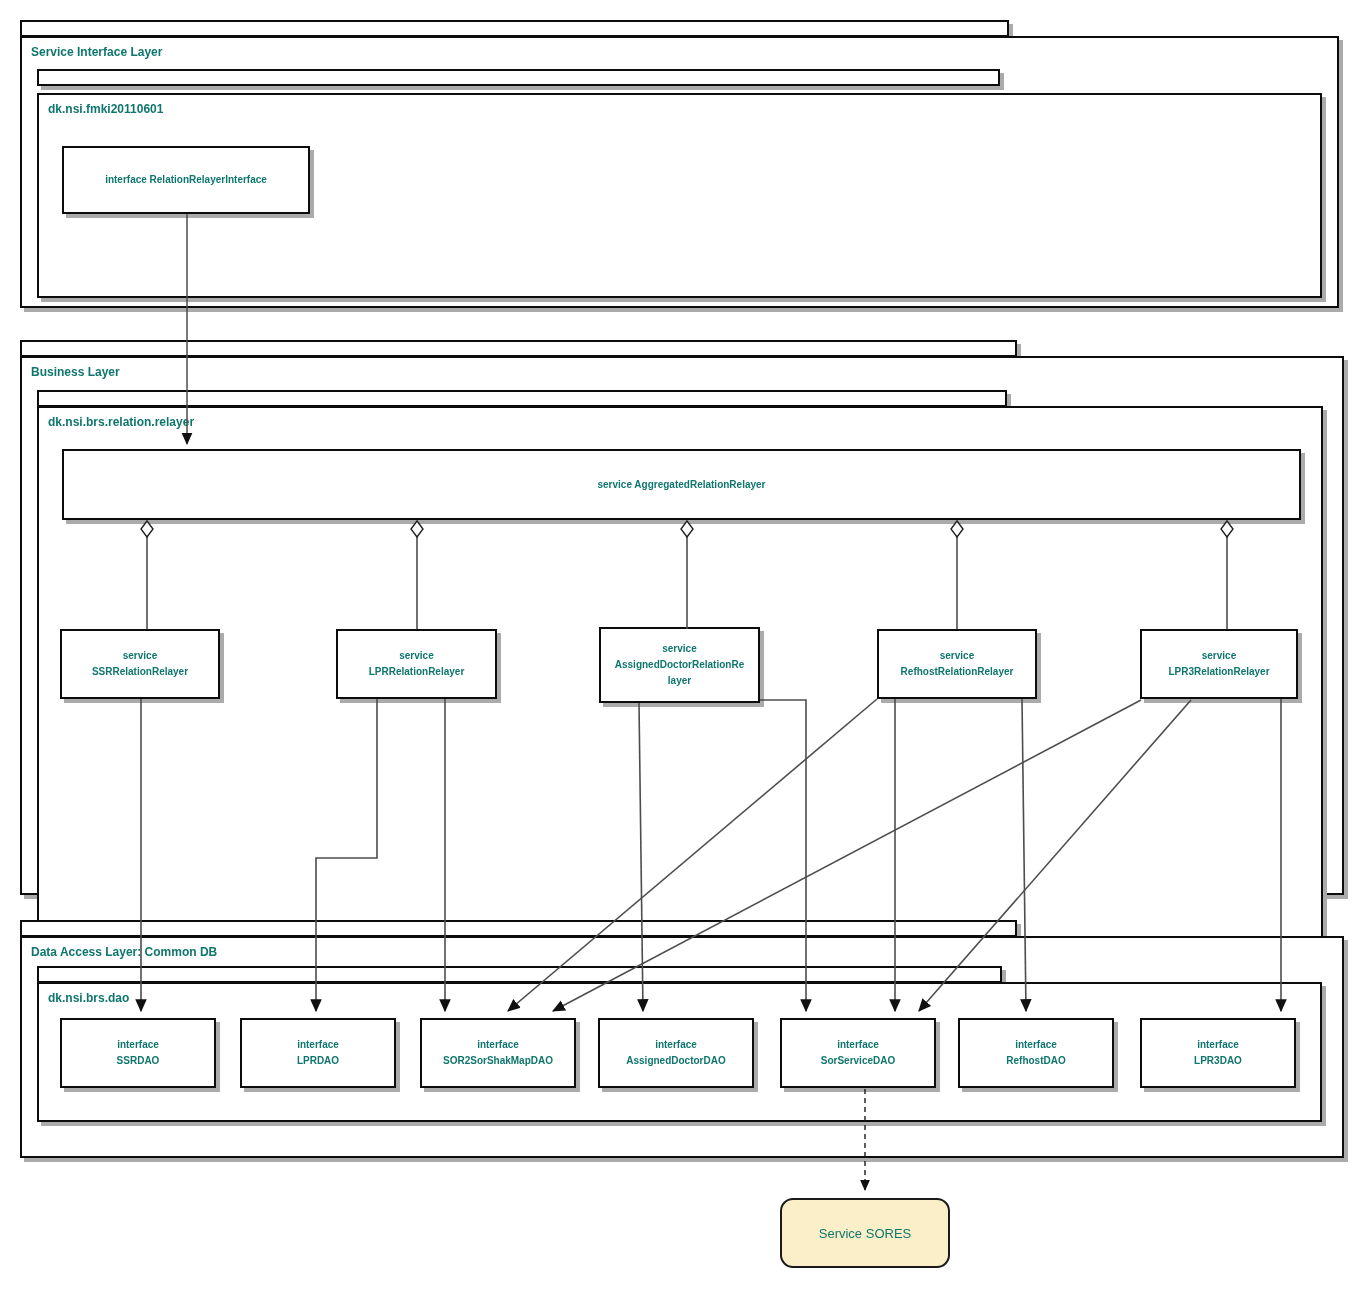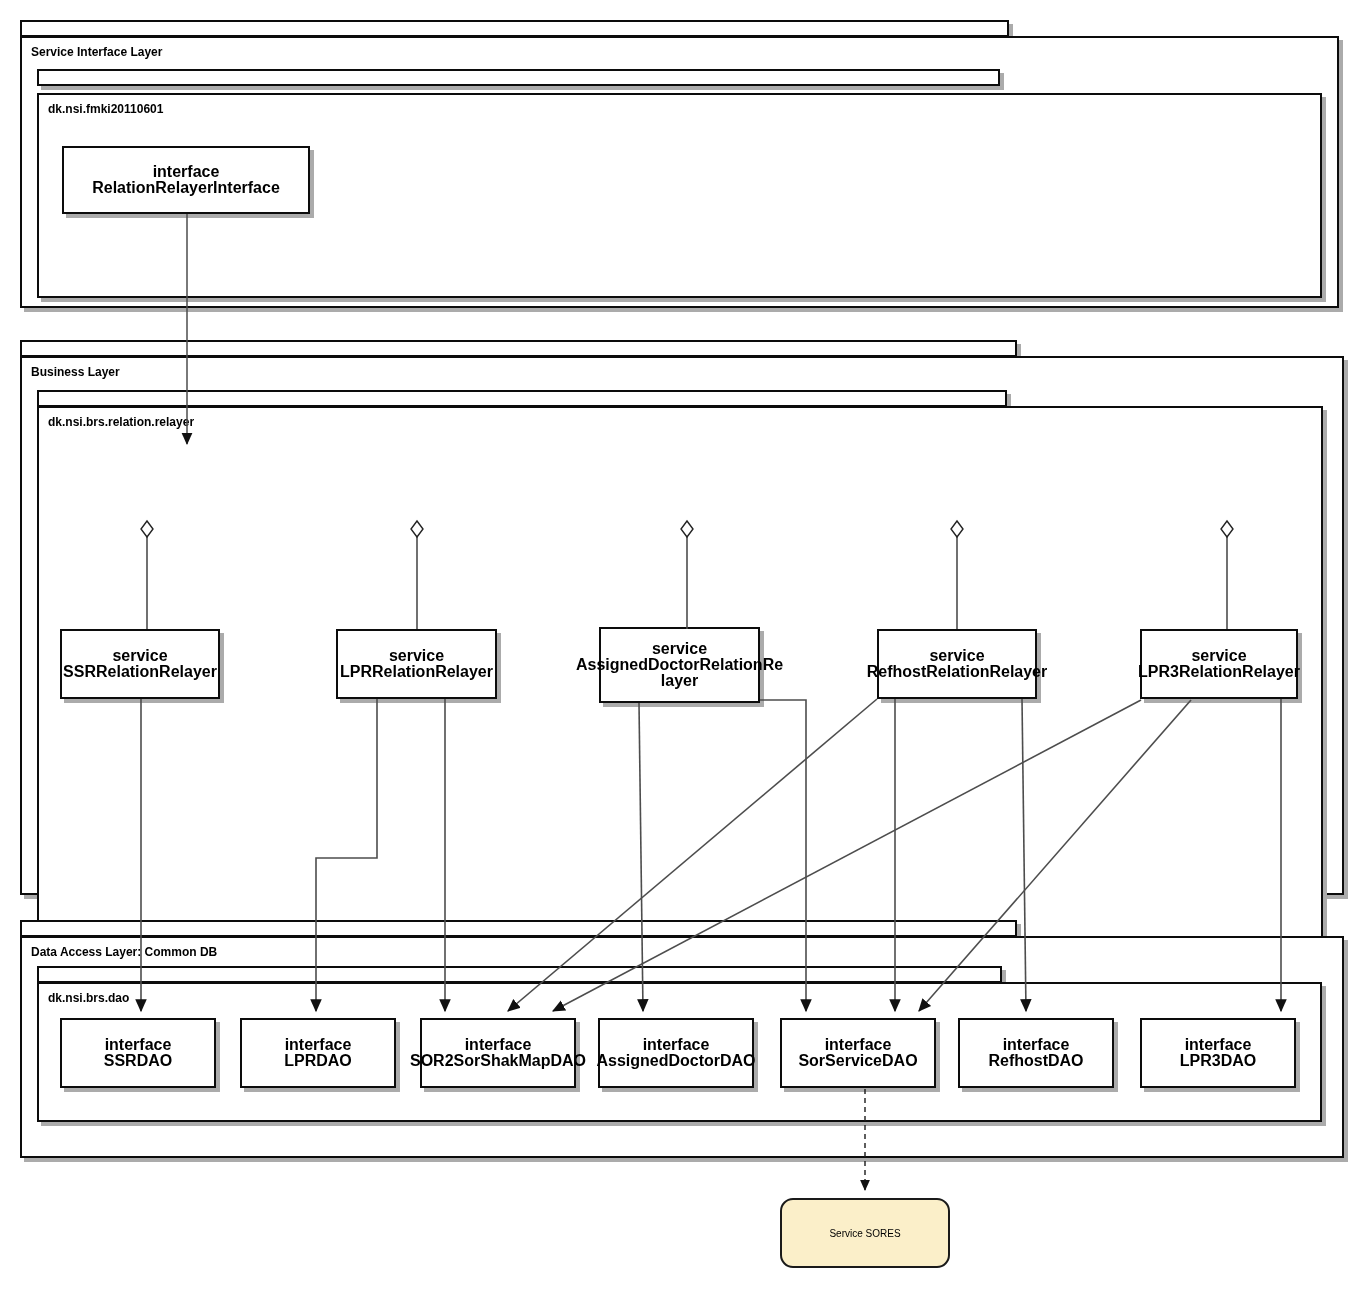--- a/index.html
+++ b/index.html
@@ -1,40 +1,40 @@
 <!DOCTYPE html>
 <html><head>
 <meta charset="utf-8">
 <style>
   html,body{margin:0;padding:0;background:#ffffff;}
   #canvas{
     position:relative;width:1368px;height:1290px;background:#ffffff;overflow:hidden;
-    font-family:"Liberation Sans","DejaVu Sans",sans-serif;color:#000000;
+    font-family:"Liberation Sans","DejaVu Sans",sans-serif;color:#0f766e;
   }
   .pkg-tab{
     position:absolute;background:#ffffff;border:2px solid #0c0c0c;
     box-shadow:4px 4px 0 0 #ababab;box-sizing:border-box;
   }
   .pkg-body{
     position:absolute;background:#ffffff;border:2px solid #0c0c0c;
     box-shadow:4px 4px 0 0 #ababab;box-sizing:border-box;
   }
   .pkg-title{
     position:absolute;left:9px;top:7px;font-size:12px;font-weight:bold;white-space:nowrap;
   }
   .node{
     position:absolute;background:#ffffff;border:2px solid #0c0c0c;
     box-shadow:4px 4px 0 0 #ababab;box-sizing:border-box;
     display:flex;align-items:center;justify-content:center;text-align:center;
-    font-size:16px;font-weight:bold;line-height:16px;white-space:pre-line;
+    font-size:10px;font-weight:bold;line-height:16px;white-space:pre-line;
   }
   .sores{
     position:absolute;border:2px solid #1a1a1a;border-radius:13px;
     box-sizing:border-box;display:flex;align-items:center;justify-content:center;
-    font-size:10px;font-weight:normal;text-align:center;
+    font-size:13px;font-weight:normal;text-align:center;
   }
   svg.wires{position:absolute;left:0;top:0;pointer-events:none;}
 </style>
 </head>
 <body>
 
 <div id="canvas">
 
   <div class="pkg-tab" style="left:20px;top:20px;width:989px;height:17px"></div>
   <div class="pkg-body" style="left:20px;top:36px;width:1319px;height:272px">
@@ -51,20 +51,21 @@
   <div class="pkg-tab" style="left:20px;top:340px;width:997px;height:17px"></div>
   <div class="pkg-body" style="left:20px;top:356px;width:1324px;height:539px">
     <div class="pkg-title">Business Layer</div>
   </div>
 
   <div class="pkg-tab" style="left:37px;top:390px;width:970px;height:17px"></div>
   <div class="pkg-body" style="left:37px;top:406px;width:1286px;height:592px">
     <div class="pkg-title">dk.nsi.brs.relation.relayer</div>
   </div>
 
+  <div class="node" style="left:62px;top:449px;width:1239px;height:71px">service AggregatedRelationRelayer</div>
 
   <div class="node" style="left:60px;top:629px;width:160px;height:70px">service
 SSRRelationRelayer</div>
   <div class="node" style="left:336px;top:629px;width:161px;height:70px">service
 LPRRelationRelayer</div>
   <div class="node" style="left:599px;top:627px;width:161px;height:76px">service
 AssignedDoctorRelationRe
 layer</div>
   <div class="node" style="left:877px;top:629px;width:160px;height:70px">service
 RefhostRelationRelayer</div>

